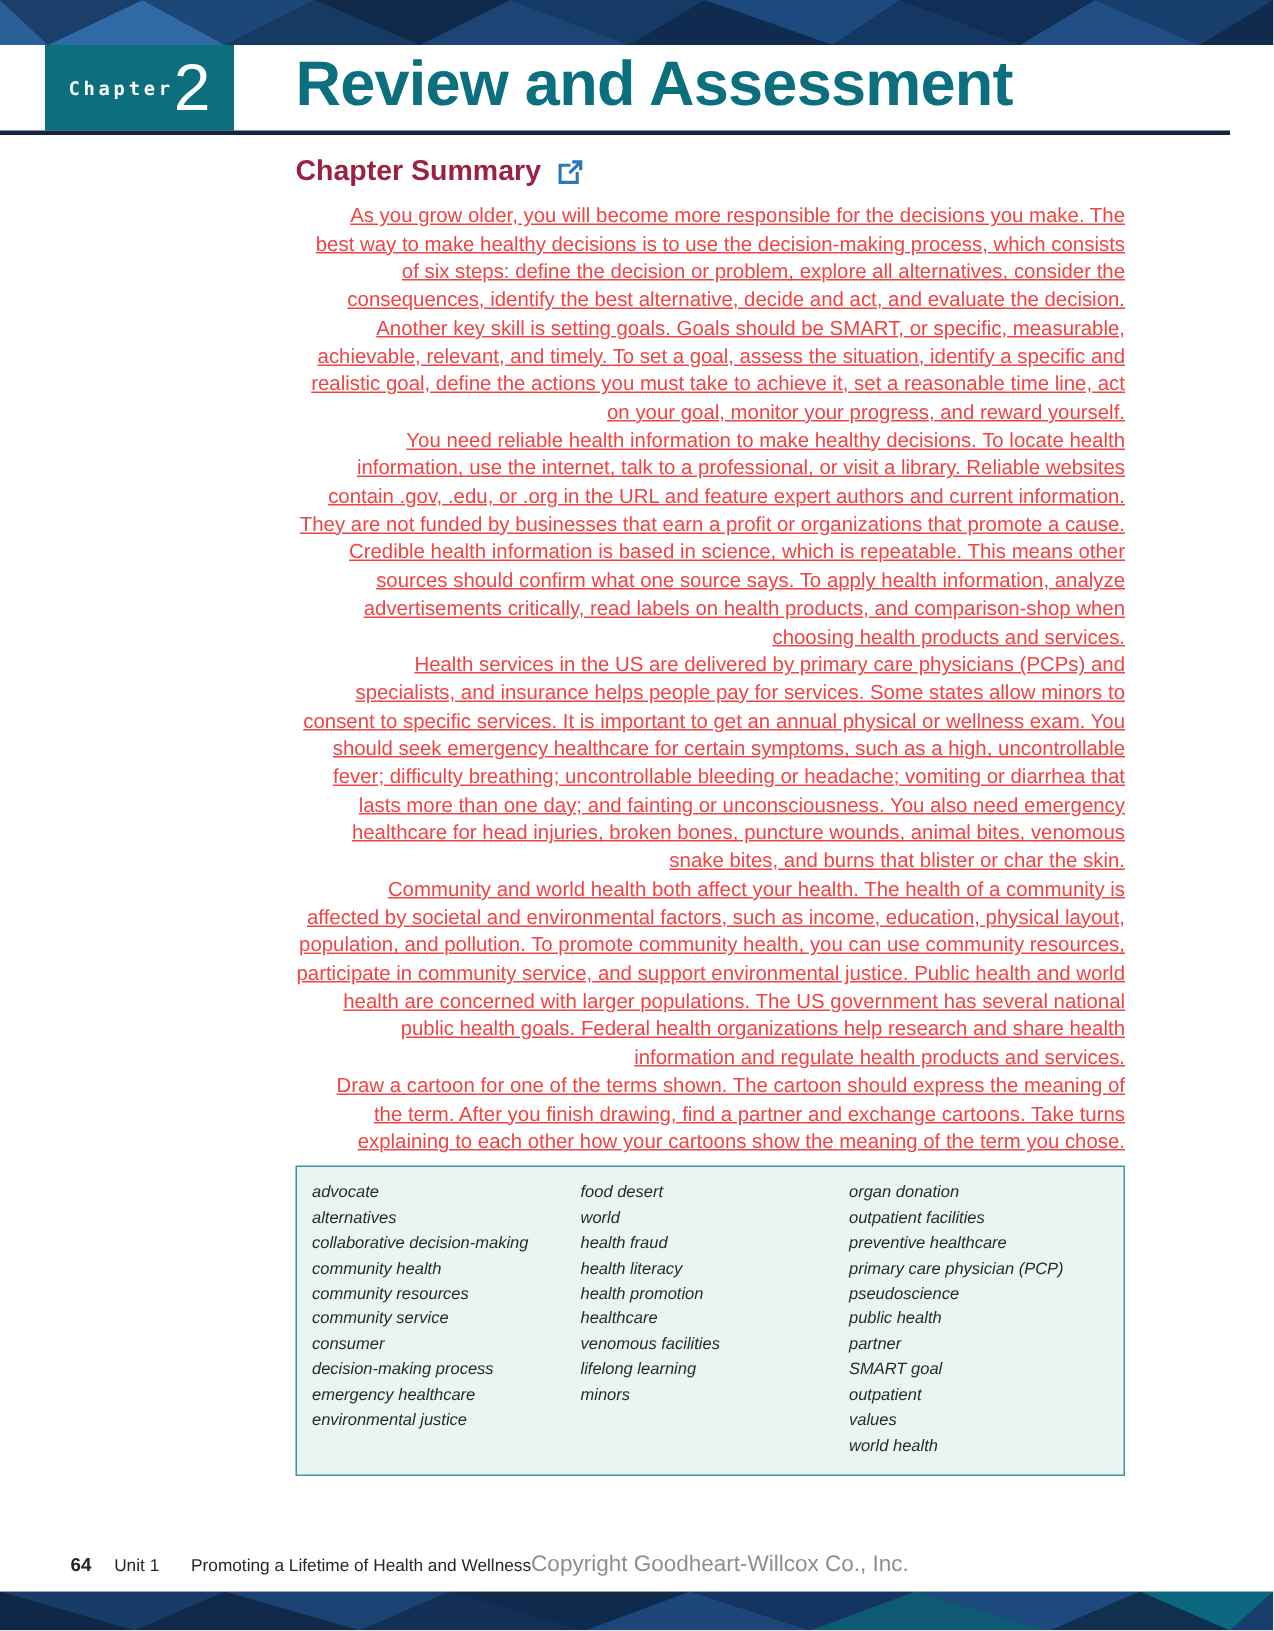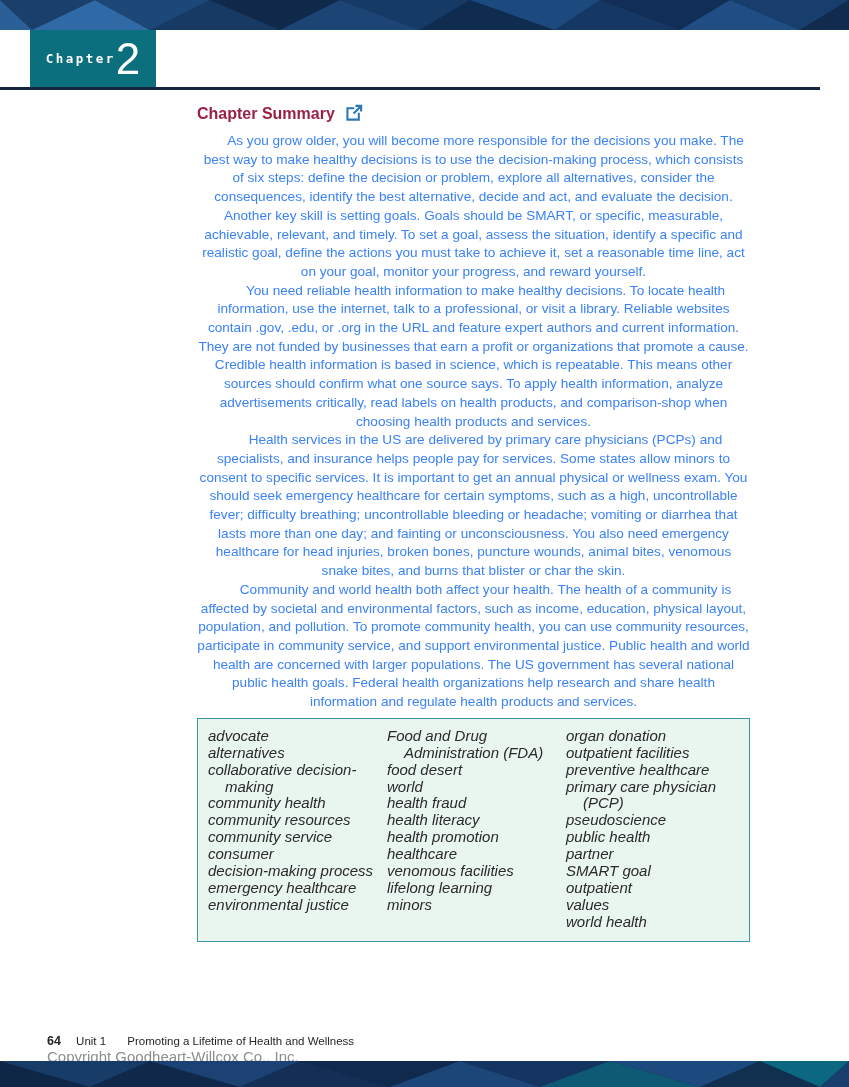--- a/index.html
+++ b/index.html
@@ -28,48 +28,48 @@
     font-size:42px; font-weight:700; letter-spacing:-0.5px; color:#0b6f7e;
     white-space:nowrap;
   }
 
   .header-rule { position:absolute; left:0; top:87px; width:820px; height:3px; background:#14253f; }
 
   .content { position:absolute; left:197px; top:100px; width:553px; }
 
   .section-heading {
     display:flex; align-items:center; gap:9px;
-    font-size:16px; font-weight:700; color:#9b2143;
+    font-size:19px; font-weight:700; color:#9b2143;
     margin:4px 0 9px 0;
   }
   .section-heading.second { margin-top:20px; }
   .link-icon { flex:0 0 auto; display:block; }
 
   .body {
-    font-size:13.6px; line-height:18.7px; color:#3b82f6;
-    text-indent:24px; text-align:center;
+    font-size:13.6px; line-height:18.7px; color:#ef4444;
+    text-indent:24px; text-align:right;text-decoration:underline;
   }
 
   .vocab-box {
     margin-top:6px;
     border:1.5px solid #3d96a0;
     background:#e9f5ef;
     display:flex;
     padding:9px 4px 10px 10px;
   }
   .vocab-col {
     list-style:none; width:183px;
-    font-style:italic; font-size:15px; line-height:16.9px; color:#2a2a2a;
+    font-style:italic; font-size:11px; line-height:16.9px; color:#2a2a2a;
   }
   .vocab-col li { padding-left:17px; text-indent:-17px; }
 
   .page-footer {
     position:absolute; left:47px; top:1034px; width:703px;
-    display:flex; justify-content:flex-end; align-items:baseline;
-    font-size:11.5px; color:#262626;flex-direction:column;
+    display:flex; justify-content:flex-start; align-items:baseline;
+    font-size:11.5px; color:#262626;
   }
   .footer-pagenum { font-weight:700; font-size:12.5px; margin-right:12px; }
   .footer-unit { margin-right:18px; }
   .footer-copyright { font-size:15px; color:#8e8e8e; }
 </style>
 </head>
 <body>
 
 <div class="page">
 
@@ -90,55 +90,56 @@
     <polygon points="680,30 730,0 800,30" fill="#1f4d84"></polygon>
     <polygon points="730,0 849,0 800,30" fill="#173e6d"></polygon>
     <polygon points="800,30 849,0 849,30" fill="#102b4e"></polygon>
   </svg>
 
   <div class="chapter-tab">
     <span class="chapter-word">Chapter</span>
     <span class="chapter-num">2</span>
   </div>
 
+  <h1 class="page-title">Review and Assessment</h1>
 
   <div class="header-rule"></div>
 
   <main class="content">
 
     <h2 class="section-heading">
       <span>Chapter Summary</span>
       <svg class="link-icon" viewBox="0 0 24 24" width="19" height="19">
         <path d="M13 4H3v17h17V11h-2.6v7.4H5.6V6.6H13z" fill="#2b77b8"></path>
         <path d="M14.5 1h8.5v8.5h-2.7V5.6l-7.2 7.2-1.9-1.9 7.2-7.2h-3.9z" fill="#2b77b8"></path>
       </svg>
     </h2>
 
     <p class="body">As you grow older, you will become more responsible for the decisions you make. The best way to make healthy decisions is to use the decision-making process, which consists of six steps: define the decision or problem, explore all alternatives, consider the consequences, identify the best alternative, decide and act, and evaluate the decision. Another key skill is setting goals. Goals should be SMART, or specific, measurable, achievable, relevant, and timely. To set a goal, assess the situation, identify a specific and realistic goal, define the actions you must take to achieve it, set a reasonable time line, act on your goal, monitor your progress, and reward yourself.</p>
     <p class="body">You need reliable health information to make healthy decisions. To locate health information, use the internet, talk to a professional, or visit a library. Reliable websites contain .gov, .edu, or .org in the URL and feature expert authors and current information. They are not funded by businesses that earn a profit or organizations that promote a cause. Credible health information is based in science, which is repeatable. This means other sources should confirm what one source says. To apply health information, analyze advertisements critically, read labels on health products, and comparison-shop when choosing health products and services.</p>
     <p class="body">Health services in the US are delivered by primary care physicians (PCPs) and specialists, and insurance helps people pay for services. Some states allow minors to consent to specific services. It is important to get an annual physical or wellness exam. You should seek emergency healthcare for certain symptoms, such as a high, uncontrollable fever; difficulty breathing; uncontrollable bleeding or headache; vomiting or diarrhea that lasts more than one day; and fainting or unconsciousness. You also need emergency healthcare for head injuries, broken bones, puncture wounds, animal bites, venomous snake bites, and burns that blister or char the skin.</p>
     <p class="body">Community and world health both affect your health. The health of a community is affected by societal and environmental factors, such as income, education, physical layout, population, and pollution. To promote community health, you can use community resources, participate in community service, and support environmental justice. Public health and world health are concerned with larger populations. The US government has several national public health goals. Federal health organizations help research and share health information and regulate health products and services.</p>
 
 
+    <p class="body">Draw a cartoon for one of the terms shown. The cartoon should express the meaning of the term. After you finish drawing, find a partner and exchange cartoons. Take turns explaining to each other how your cartoons show the meaning of the term you chose.</p>
 
     <div class="vocab-box">
       <ul class="vocab-col">
           <li>advocate</li>
           <li>alternatives</li>
           <li>collaborative decision-making</li>
           <li>community health</li>
           <li>community resources</li>
           <li>community service</li>
           <li>consumer</li>
           <li>decision-making process</li>
           <li>emergency healthcare</li>
           <li>environmental justice</li>
         </ul>
       <ul class="vocab-col">
-          <li>Food and Drug Administration (FDA)</li>
           <li>food desert</li>
           <li>world</li>
           <li>health fraud</li>
           <li>health literacy</li>
           <li>health promotion</li>
           <li>healthcare</li>
           <li>venomous facilities</li>
           <li>lifelong learning</li>
           <li>minors</li>
         </ul>

